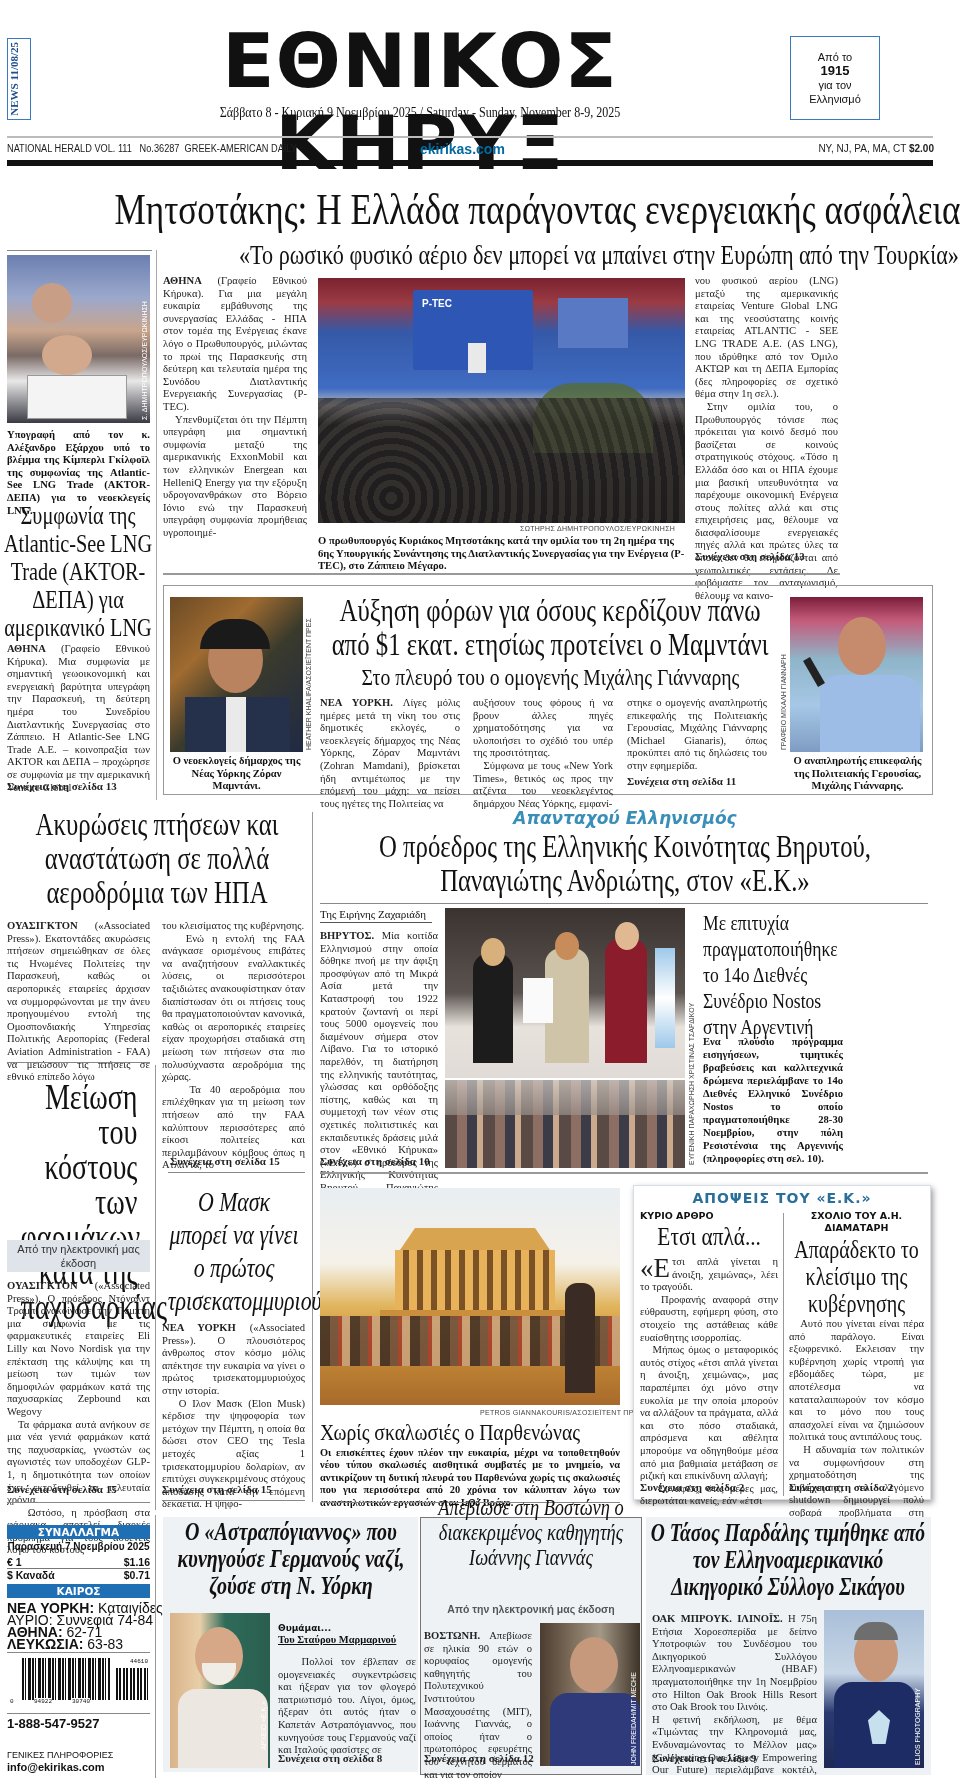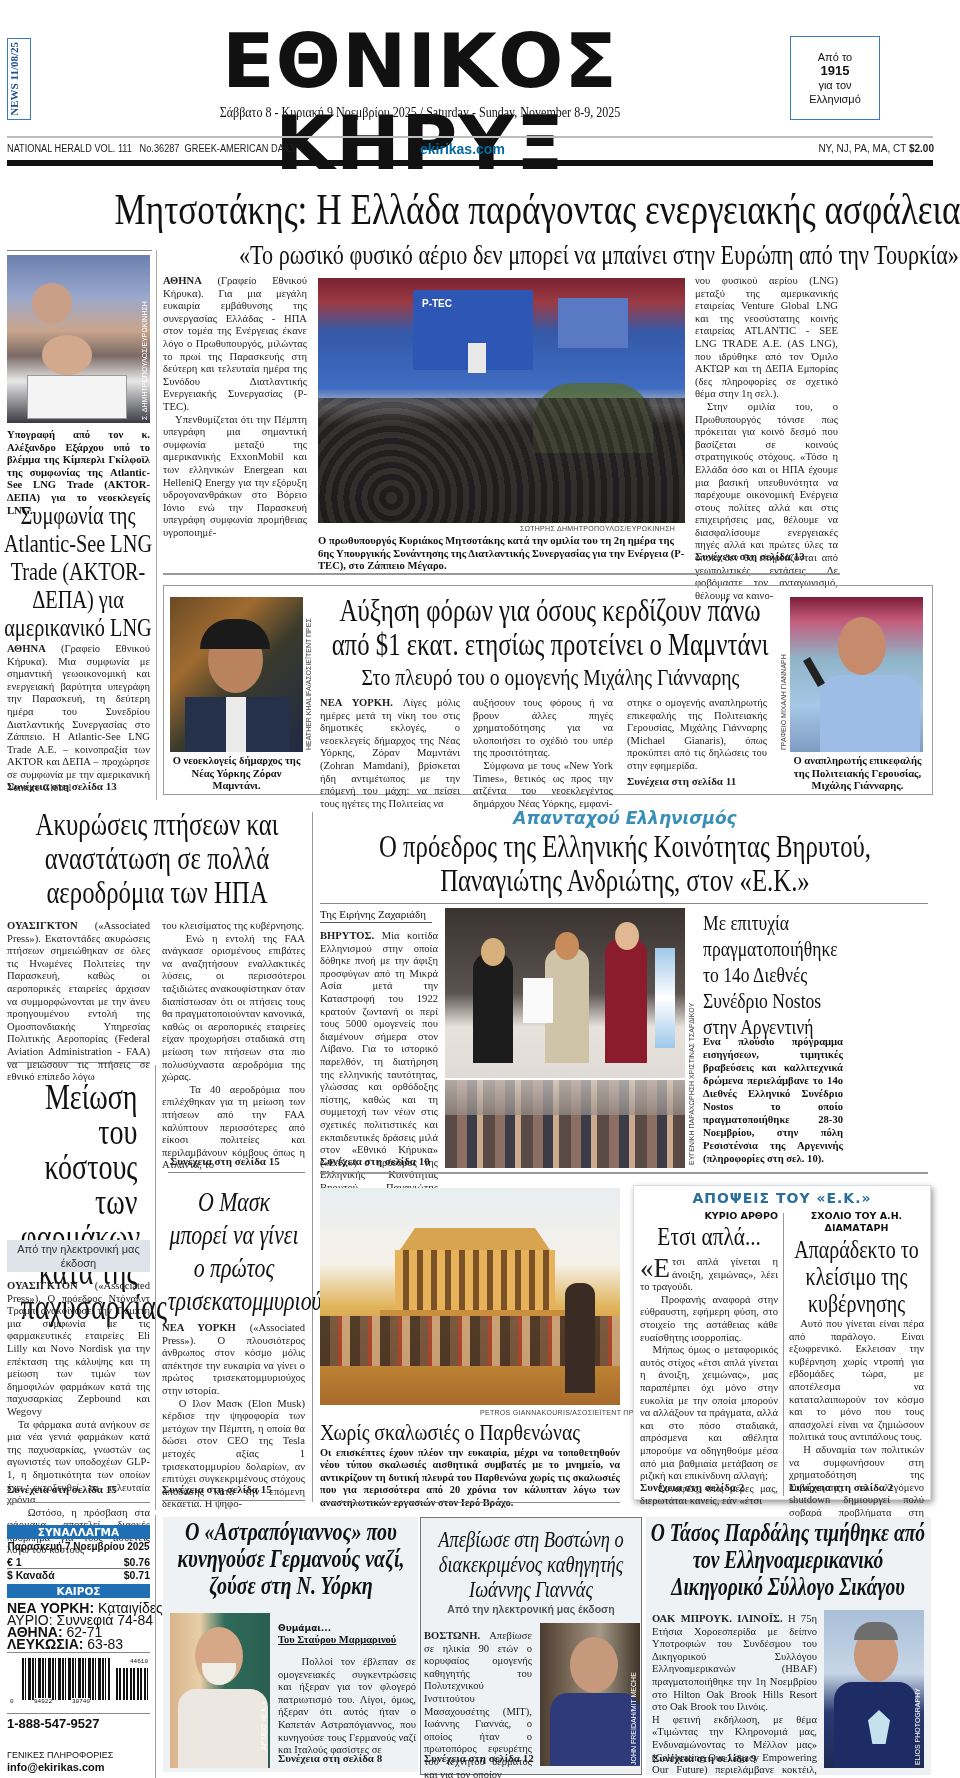--- a/index.html
+++ b/index.html
@@ -174,21 +174,21 @@
 </div>
 <div class="abs credit" style="left:480px;top:1409px;">PETROS GIANNAKOURIS/ΑΣΟΣΙΕΪΤΕΝΤ ΠΡΕΣ</div>
 <div class="abs" style="left:320px;top:1418px;width:300px;font-size:24px;line-height:28px;">
   <span class="cond" style="transform:scaleX(0.82);transform-origin:left top;">Χωρίς σκαλωσιές ο Παρθενώνας</span>
 </div>
 <div class="abs" style="left:320px;top:1447px;width:300px;font-family:'Liberation Serif',serif;font-weight:bold;font-size:10.4px;line-height:12.4px;text-align:justify;">Οι επισκέπτες έχουν πλέον την ευκαιρία, μέχρι να τοποθετηθούν νέου τύπου σκαλωσιές αισθητικά συμβατές με το μνημείο, να αντικρίζουν τη δυτική πλευρά του Παρθενώνα χωρίς τις σκαλωσιές που για περισσότερα από 20 χρόνια τον κάλυπταν λόγω των αναστηλωτικών εργασιών στον Ιερό Βράχο.</div>
 <div class="rule" style="left:320px;top:1502px;width:300px;height:1px;"></div>
 
 <div class="abs" style="left:633px;top:1185px;width:298px;height:315px;background:#fff;box-shadow:2px 3px 6px #999;border:1px solid #d6dde4;"></div>
 <div class="abs" style="left:633px;top:1190px;width:298px;text-align:center;font-family:'DejaVu Sans',sans-serif;font-weight:bold;font-size:14px;color:#2a6e9a;letter-spacing:1px;">ΑΠΟΨΕΙΣ ΤΟΥ «Ε.Κ.»</div>
-<div class="abs" style="left:640px;top:1210px;width:138px;text-align:right;font-family:'DejaVu Sans',sans-serif;font-weight:bold;font-size:9.5px;">ΚΥΡΙΟ ΑΡΘΡΟ</div>
+<div class="abs" style="left:640px;top:1210px;width:138px;text-align:left;font-family:'DejaVu Sans',sans-serif;font-weight:bold;font-size:9.5px;">ΚΥΡΙΟ ΑΡΘΡΟ</div>
 <div class="abs" style="left:640px;top:1222px;width:138px;text-align:center;font-size:26px;line-height:30px;">
   <span class="cond" style="transform:scaleX(0.82);">Ετσι απλά...</span>
 </div>
 <div class="abs body" style="left:640px;top:1256px;width:138px;">
   <span style="float:left;font-size:27px;line-height:24px;margin-right:2px;">«Ε</span>
   <span>τσι απλά γίνεται η άνοιξη, χειμώνας», λέει το τραγούδι.<br>&nbsp;&nbsp;&nbsp;Προφανής αναφορά στην εύθραυστη, εφήμερη φύση, στο στοιχείο της αστάθειας κάθε ευαίσθητης ισορροπίας.<br>&nbsp;&nbsp;&nbsp;Μήπως όμως ο μεταφορικός αυτός στίχος «έτσι απλά γίνεται η άνοιξη, χειμώνας», μας παραπέμπει όχι μόνο στην ευκολία με την οποία μπορούν να αλλάξουν τα πράγματα, αλλά και στο πόσο σταδιακά, απρόσμενα και αθέλητα μπορούμε να οδηγηθούμε μέσα από μια βαθμιαία μετάβαση σε ριζική και επικίνδυνη αλλαγή;<br>&nbsp;&nbsp;&nbsp;Συναφώς, στις μέρες μας, διερωτάται κανείς, εάν «έτσι</span>
 </div>
 <div class="abs cont" style="left:640px;top:1481px;">Συνέχεια στη σελίδα  2</div>
 <div class="rule" style="left:783px;top:1213px;width:1px;height:283px;background:#999;"></div>
 <div class="abs" style="left:789px;top:1210px;width:135px;text-align:center;font-family:'DejaVu Sans',sans-serif;font-weight:bold;font-size:9.5px;line-height:12px;">ΣΧΟΛΙΟ ΤΟΥ Α.Η. ΔΙΑΜΑΤΑΡΗ</div>
@@ -197,21 +197,21 @@
 </div>
 <div class="abs body" style="left:789px;top:1318px;width:135px;">&nbsp;&nbsp;&nbsp;Αυτό που γίνεται είναι πέρα από παράλογο. Είναι εξωφρενικό. Εκλεισαν την κυβέρνηση χωρίς ντροπή για εβδομάδες τώρα, με αποτέλεσμα να καταταλαιπωρούν τον κόσμο και το μόνο που τους απασχολεί είναι να ζημιώσουν πολιτικά τους αντιπάλους τους.<br>&nbsp;&nbsp;&nbsp;Η αδυναμία των πολιτικών να συμφωνήσουν στη χρηματοδότηση της κυβέρνησης, το λεγόμενο shutdown δημιουργεί πολύ σοβαρά προβλήματα στη λειτουργία της χώρας και</div>
 <div class="abs cont" style="left:789px;top:1481px;">Συνέχεια στη σελίδα 2</div>
 
 <div class="rule" style="left:7px;top:1502px;width:143px;height:1px;"></div>
 <div class="abs" style="left:7px;top:1525px;width:143px;background:#1f6fb5;color:#fff;text-align:center;font-family:'DejaVu Sans',sans-serif;font-weight:bold;font-size:10.5px;line-height:14px;">ΣΥΝΑΛΛΑΓΜΑ</div>
 <div class="abs" style="left:7px;top:1541px;width:143px;text-align:center;font-family:'Liberation Sans',sans-serif;font-weight:bold;font-size:10px;">Παρασκευή 7 Νοεμβρίου 2025</div>
 <div class="abs" style="left:7px;top:1556px;width:143px;font-family:'Liberation Sans',sans-serif;font-weight:bold;font-size:10.5px;line-height:12px;">
   <div style="display:flex;justify-content:space-between;border-bottom:1px solid #777;">
       <span>€ 1</span>
-      <span>$0.76</span>
+      <span>$1.16</span>
     </div>
   <div style="display:flex;justify-content:space-between;">
       <span>$ Καναδά</span>
       <span>$0.71</span>
     </div>
 </div>
 <div class="abs" style="left:7px;top:1584px;width:143px;background:#1f6fb5;color:#fff;text-align:center;font-family:'DejaVu Sans',sans-serif;font-weight:bold;font-size:10.5px;line-height:14px;">ΚΑΙΡΟΣ</div>
 <div class="abs" style="left:7px;top:1602px;width:150px;font-family:'Liberation Sans',sans-serif;font-size:14px;line-height:12px;white-space:nowrap;">
   <div><b>ΝΕΑ ΥΟΡΚΗ:</b> <span>Καταιγίδες 74-86</span></div>
   <div><span>ΑΥΡΙΟ:</span> <span>Συννεφιά 74-84</span></div>
@@ -243,21 +243,21 @@
   <div style="position:absolute;left:32px;top:50px;width:34px;height:22px;border-radius:0 0 18px 18px;background:#f0ece6;"></div>
   <div style="position:absolute;left:8px;top:76px;width:90px;height:80px;background:#ece7e0;border-radius:18px 18px 0 0;"></div>
 </div>
 <div class="vcredit" style="left:260px;top:1670px;height:80px;color:#fff;">ΑΡΧΕΙΟ «Ε.Κ.»</div>
 <div class="abs" style="left:278px;top:1623px;font-family:'DejaVu Sans',sans-serif;font-weight:bold;font-size:9px;">Θυμάμαι...</div>
 <div class="abs" style="left:278px;top:1634px;width:138px;font-family:'Liberation Serif',serif;font-weight:bold;font-size:10.5px;text-decoration:underline;">Του Σταύρου Μαρμαρινού</div>
 <div class="abs body" style="left:278px;top:1656px;width:138px;">&nbsp;&nbsp;&nbsp;Πολλοί τον έβλεπαν σε ομογενειακές συγκεντρώσεις και ήξεραν για τον φλογερό πατριωτισμό του. Λίγοι, όμως, ήξεραν ότι αυτός ήταν ο Καπετάν Αστραπόγιαννος, που κυνηγούσε τους Γερμανούς ναζί και Ιταλούς φασίστες σε</div>
 <div class="abs cont" style="left:278px;top:1752px;">Συνέχεια στη σελίδα 8</div>
 
 <div class="abs" style="left:420px;top:1517px;width:222px;height:258px;background:#eef2f5;border:1px solid #777;"></div>
-<div class="abs" style="left:420px;top:1527px;width:206px;text-align:center;font-size:23px;line-height:25px;font-style:italic;">
+<div class="abs" style="left:420px;top:1495px;width:206px;text-align:center;font-size:23px;line-height:25px;font-style:italic;">
   <span style="display:inline-block;transform:scaleX(0.8);transform-origin:center;width:276px;margin-left:-27px;">Απεβίωσε στη Βοστώνη ο διακεκριμένος καθηγητής Ιωάννης Γιαννάς</span>
 </div>
 <div class="abs" style="left:420px;top:1603px;width:222px;text-align:center;font-family:'Liberation Sans',sans-serif;font-weight:bold;font-size:10.5px;color:#555;">Από την ηλεκτρονική μας έκδοση</div>
 <div class="abs body" style="left:424px;top:1630px;width:108px;"><b>ΒΟΣΤΩΝΗ.</b> Απεβίωσε σε ηλικία 90 ετών ο κορυφαίος ομογενής καθηγητής του Πολυτεχνικού Ινστιτούτου Μασαχουσέτης (MIT), Ιωάννης Γιαννάς, ο οποίος ήταν ο πρωτοπόρος εφευρέτης του τεχνητού δέρματος και για τον οποίον</div>
 <div class="photo" style="left:540px;top:1623px;width:100px;height:143px;background:linear-gradient(90deg,#4a3c30 0%,#7b6a58 30%,#a49886 60%,#3d3327 100%);">
   <div style="position:absolute;left:30px;top:14px;width:48px;height:56px;border-radius:50%;background:#c6987c;"></div>
   <div style="position:absolute;left:10px;top:70px;width:90px;height:75px;background:#2e3a7a;border-radius:18px 18px 0 0;"></div>
 </div>
 <div class="vcredit" style="left:630px;top:1650px;height:115px;color:#fff;">JOHN FREIDAH/MIT MECHE</div>
 <div class="abs cont" style="left:424px;top:1752px;">Συνέχεια στη σελίδα 12</div>

